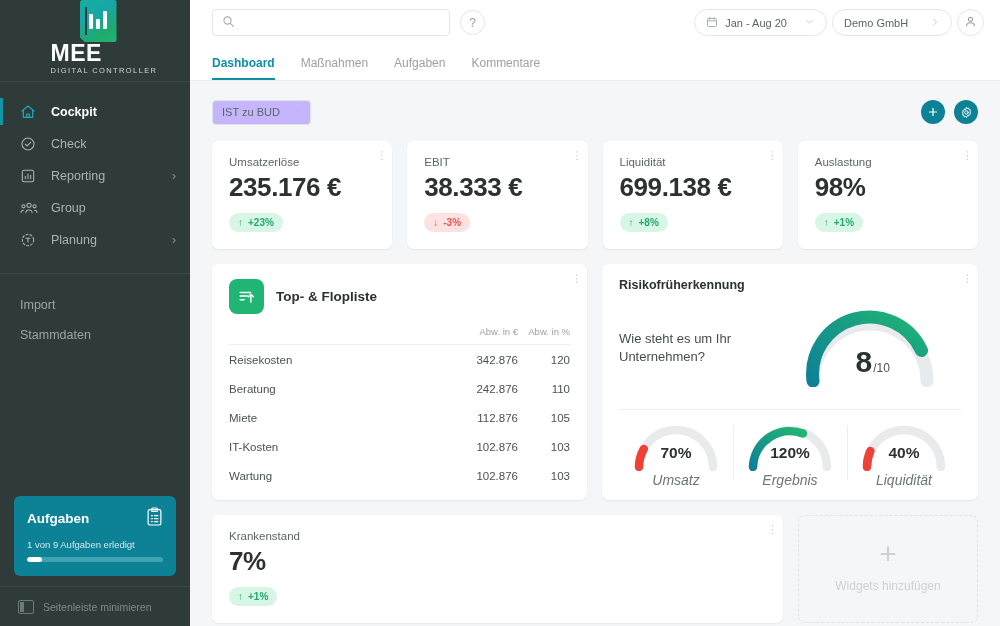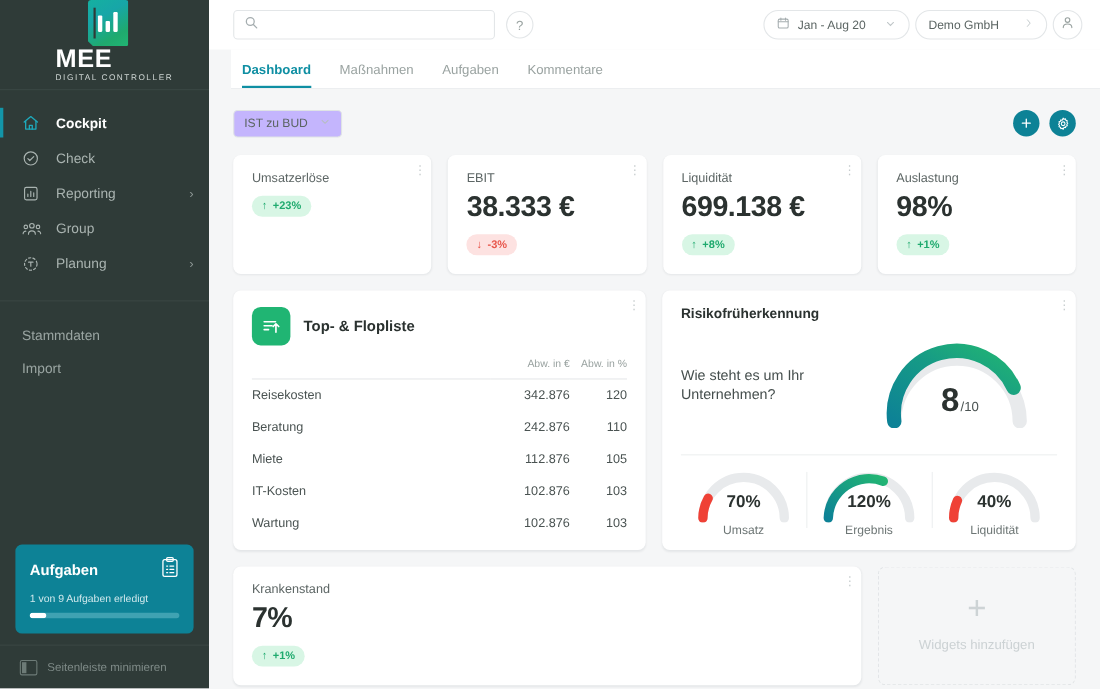--- a/index.html
+++ b/index.html
@@ -130,21 +130,21 @@
   .pill.date { min-width: 120px; }
   .pill.company { min-width: 120px; justify-content: space-between; }
   .avatar-btn {
     width: 27px; height: 27px; border-radius: 50%; border: 1px solid #e3e6e8;
     display: flex; align-items: center; justify-content: center; cursor: pointer; background:#fff;
   }
 
   .tabs {
     background: #ffffff; height: 36px;
     display: flex; align-items: flex-end; gap: 26px;
-    padding: 0 10px; border-bottom: 1px solid #eceef0; margin-left: 20px;
+    padding: 0 22px; border-bottom: 1px solid #eceef0;
   }
   .tab {
     font-size: 12px; color: #9aa3a1; padding-bottom: 8px; cursor: pointer;
     border-bottom: 2px solid transparent;
   }
   .tab.active { color: #0f8fa3; font-weight: bold; border-bottom-color: #0f8fa3; }
 
   .content { flex: 1; overflow: hidden; padding: 14px 22px 0 22px; }
 
   .toolbar { display: flex; align-items: center; height: 34px; margin-bottom: 12px; }
@@ -220,21 +220,21 @@
     position: relative;
   }
   .mini + .mini::before {
     content: ""; position: absolute; left: 0; top: 4px; bottom: 8px; width: 1px; background: #edeff0;
   }
   .mini .mwrap { position: relative; display: flex; justify-content: center; }
   .mini .mval {
     position: absolute; top: 50%; left: 50%; transform: translate(-50%, -12%);
     font-size: 15.5px; font-weight: bold; color: #2b3230; white-space: nowrap;
   }
-  .mini .mlab { font-size: 11px; color: #6d7675; margin-top: 1px; }
+  .mini .mlab { font-size: 14px; color: #6d7675; margin-top: 1px; font-style: italic; }
 
   .bottom-row { display: flex; gap: 15px; }
   .small-kpi { width: 180px; padding: 15px 17px; height: 108px; }
   .add-widget {
     width: 180px; height: 108px;
     border: 1.5px dashed #e1e4e6; border-radius: 7px;
     display: flex; flex-direction: column; align-items: center; justify-content: center;
     gap: 16px; color: #c3c9cb; cursor: pointer; background: transparent;
   }
   .add-widget .plus { font-size: 30px; font-weight: 300; line-height: 18px; color: #cdd3d5; }
@@ -316,22 +316,22 @@
           <svg width="16" height="16" viewBox="0 0 24 24" fill="none" stroke="#a9b3b0" stroke-width="1.6" stroke-linecap="round">
             <circle cx="12" cy="12" r="8.5" stroke-dasharray="3 3"></circle>
             <path d="M9 9.5h6M12 9.5v5.5"></path>
           </svg>
         </span>
         <span class="lbl">Planung</span>
         <span class="chev">›</span>
       </div>
 
       <div class="nav-sub">
+        <div class="nav-item2">Import</div>
         <div class="nav-item2">Stammdaten</div>
-        <div class="nav-item2">Import</div>
       </div>
     </nav>
 
     <div class="sidebar-spacer"></div>
 
     <div class="tasks-card">
       <div class="tasks-head">
         <span class="tasks-title">Aufgaben</span>
         <span>
           <svg width="17" height="19" viewBox="0 0 20 22" fill="none" stroke="#ffffff" stroke-width="1.4" stroke-linecap="round" stroke-linejoin="round">
@@ -434,20 +434,21 @@
             </svg>
           </div>
         </div>
       </div>
 
       <div class="kpi-row">
 
         <div class="card kpi">
           <div class="dots">⋮</div>
           <div class="kpi-label">Umsatzerlöse</div>
+          <div class="kpi-value">235.176 €</div>
           <div class="badge up">
             <span>↑</span>
             <span>+23%</span>
           </div>
         </div>
 
         <div class="card kpi">
           <div class="dots">⋮</div>
           <div class="kpi-label">EBIT</div>
           <div class="kpi-value">38.333 €</div>

